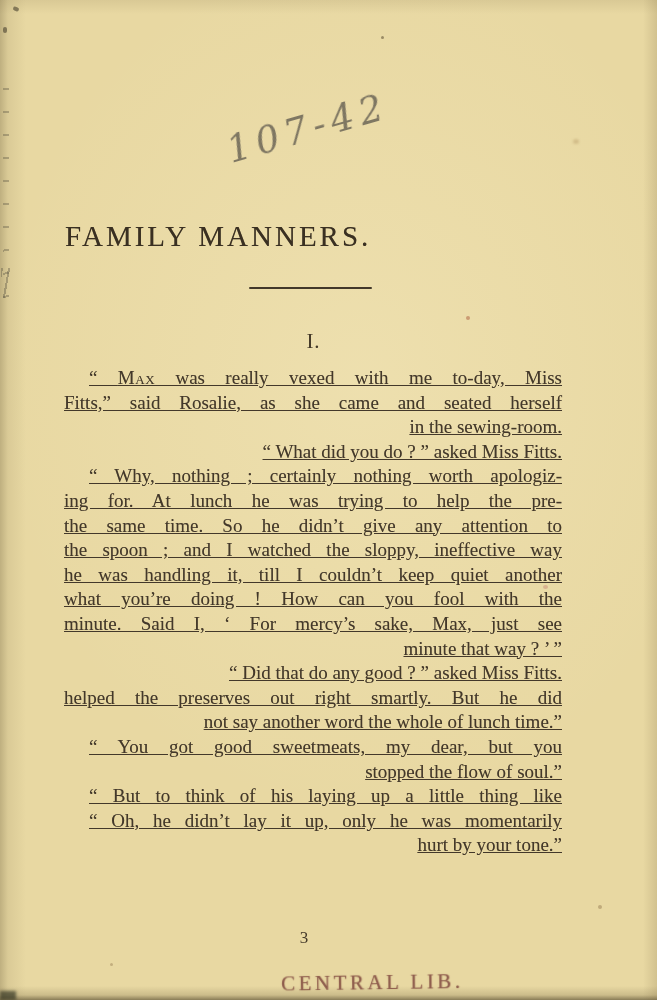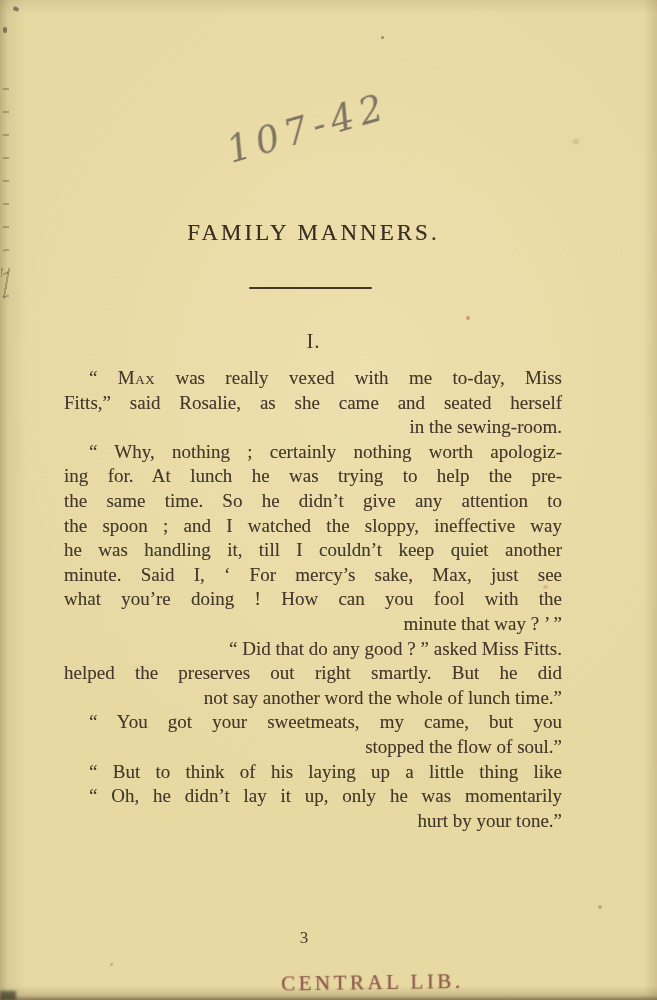--- a/index.html
+++ b/index.html
@@ -57,41 +57,42 @@
     transform:rotate(-16deg);
     font-family:"DejaVu Serif",serif;font-style:italic;
     font-size:37px;letter-spacing:6px;
     color:rgba(112,105,89,0.88);
     filter:blur(0.3px);
     white-space:nowrap;
   }
 
   .title{
     position:absolute;left:65px;top:220px;width:497px;
-    text-align:center;
-    font-size:23px;letter-spacing:3px;
+    text-align:left;
+    font-size:29px;letter-spacing:3px;
     color:#3a3022;
     text-shadow:0 0 0.5px rgba(58,48,34,0.5);
     white-space:nowrap;
   }
   .rule{
     position:absolute;left:249px;top:287px;width:123px;height:2px;
     background:#42382a;border-radius:1px;
   }
   .chapter{
     position:absolute;left:65px;top:329px;width:497px;
     text-align:center;font-size:21px;letter-spacing:1px;
     color:#443928;
   }
 
   .body-text{
     position:absolute;left:64px;top:366px;width:498px;
     font-size:19px;line-height:24.6px;
     color:#43382a;
     text-shadow:0 0 0.4px rgba(67,56,42,0.35);
+    text-decoration:underline;
   }
   .bline{text-align:right;}
   .bline.just{text-align:justify;text-align-last:justify;}
   .bline.ind{text-indent:25px;}
   .smallcaps{font-variant:small-caps;letter-spacing:0.5px;}
 
   .page-number{
     position:absolute;left:65px;top:928px;width:478px;
     text-align:center;font-size:17px;color:#473c2c;
   }
@@ -129,32 +130,33 @@
   <div class="title">FAMILY MANNERS.</div>
 
   <div class="rule"></div>
 
   <div class="chapter">I.</div>
 
   <div class="body-text">
       <div class="bline just ind"><span>“ </span><span class="smallcaps">Max</span><span> was really vexed with me to-day, Miss</span></div>
       <div class="bline just">Fitts,” said Rosalie, as she came and seated herself</div>
       <div class="bline">in the sewing-room.</div>
+      <div class="bline ind">“ What did you do ? ” asked Miss Fitts.</div>
       <div class="bline just ind">“ Why, nothing ; certainly nothing worth apologiz-</div>
       <div class="bline just">ing for.  At lunch he was trying to help the pre-</div>
       <div class="bline just">the same time.  So he didn’t give any attention to</div>
       <div class="bline just">the spoon ; and I watched the sloppy, ineffective way</div>
       <div class="bline just">he was handling it, till I couldn’t keep quiet another</div>
+      <div class="bline just">what you’re doing !  How can you fool with the</div>
       <div class="bline just">minute.  Said I, ‘ For mercy’s sake, Max, just see</div>
-      <div class="bline just">what you’re doing !  How can you fool with the</div>
       <div class="bline">minute that way ? ’ ”</div>
       <div class="bline ind">“ Did that do any good ? ” asked Miss Fitts.</div>
       <div class="bline just">helped the preserves out right smartly.  But he did</div>
       <div class="bline">not say another word the whole of lunch time.”</div>
-      <div class="bline just ind">“ You got your sweetmeats, my came, but you</div>
+      <div class="bline just ind">“ You got good sweetmeats, my dear, but you</div>
       <div class="bline">stopped the flow of soul.”</div>
       <div class="bline just ind">“ But to think of his laying up a little thing like</div>
       <div class="bline just ind">“ Oh, he didn’t lay it up, only he was momentarily</div>
       <div class="bline">hurt by your tone.”</div>
     </div>
 
   <div class="page-number">3</div>
 
   <div class="stamp">CENTRAL LIB.</div>
 </div>

